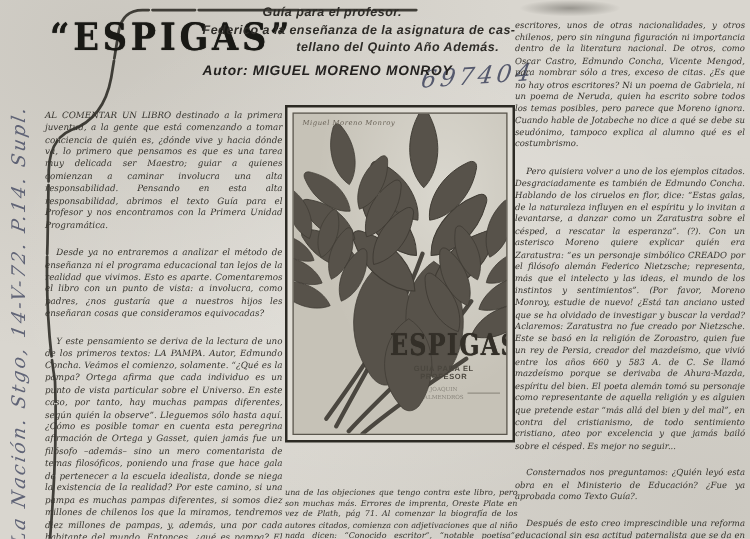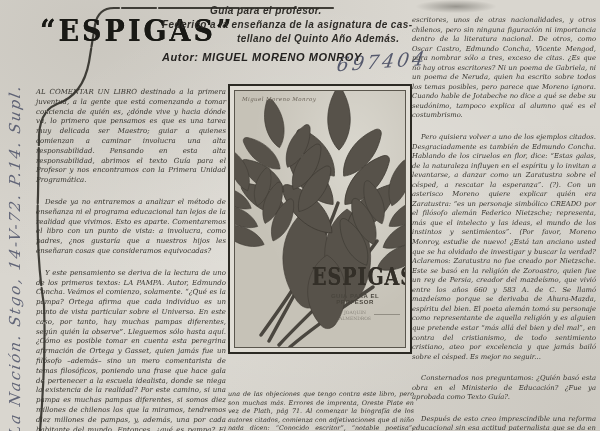--- a/index.html
+++ b/index.html
@@ -146,18 +146,18 @@
     </div>
   </div>
 
   <div class="abs col col-mid">
     <p class="noindent">una de las objeciones que tengo contra este libro, pero son muchas más. Errores de imprenta, Oreste Plate en vez de Plath, pág 71. Al comenzar la biografía de los autores citados, comienza con adjetivaciones que al niño nada dicen: “Conocido escritor”, “notable poetisa”, “destacado periodista”, “destacada poetisa”, etc. ¿Dice algo al niño eso?. Además, Moreno Monroy cita textos de unos veinte</p>
   </div>
 
   <div class="abs col col-right">
     <p class="noindent">escritores, unos de otras nacionalidades, y otros chilenos, pero sin ninguna figuración ni importancia dentro de la literatura nacional. De otros, como Oscar Castro, Edmundo Concha, Vicente Mengod, para nombrar sólo a tres, exceso de citas. ¿Es que no hay otros escritores? Ni un poema de Gabriela, ni un poema de Neruda, quien ha escrito sobre todos los temas posibles, pero parece que Moreno ignora. Cuando hable de Jotabeche no dice a qué se debe su seudónimo, tampoco explica al alumno qué es el costumbrismo.</p>
     <p>Pero quisiera volver a uno de los ejemplos citados. Desgraciadamente es también de Edmundo Concha. Hablando de los ciruelos en flor, dice: “Estas galas, de la naturaleza influyen en el espíritu y lo invitan a levantarse, a danzar como un Zaratustra sobre el césped, a rescatar la esperanza”. (?). Con un asterisco Moreno quiere explicar quién era Zaratustra: “es un personaje simbólico CREADO por el filósofo alemán Federico Nietzsche; representa, más que el intelecto y las ideas, el mundo de los instintos y sentimientos”. (Por favor, Moreno Monroy, estudie de nuevo! ¿Está tan anciano usted que se ha olvidado de investigar y buscar la verdad? Aclaremos: Zaratustra no fue creado por Nietzsche. Este se basó en la religión de Zoroastro, quien fue un rey de Persia, creador del mazdeísmo, que vivió entre los años 660 y 583 A. de C. Se llamó mazdeísmo porque se derivaba de Ahura-Mazda, espíritu del bien. El poeta alemán tomó su personaje como representante de aquella religión y es alguien que pretende estar “más allá del bien y del mal”, en contra del cristianismo, de todo sentimiento cristiano, ateo por excelencia y que jamás bailó sobre el césped. Es mejor no seguir...</p>
-    <p>Consternados nos preguntamos: ¿Quién basó esta obra en el Ministerio de Educación? ¿Fue ya aprobada como Texto Guía?.</p>
+    <p>Consternados nos preguntamos: ¿Quién leyó esta obra en el Ministerio de Educación? ¿Fue ya aprobada como Texto Guía?.</p>
     <p>Después de esto creo imprescindible una reforma educacional sin esa actitud paternalista que se da en este libro, donde ninguna imagen de la realidad se puede entregar al educando. Lo mínimo que se le puede exigir a una obra destinada a la enseñanza es que sea veraz, que la selección de los textos corresponda a lo mejor de nuestra literatura, que la explicación esté en un lenguaje claro, sin rebuscamientos, que cuando se hable de la Bandera se haga en forma directa, etc.</p>
 
   </div>
 
 </div>
 
 </body></html>

